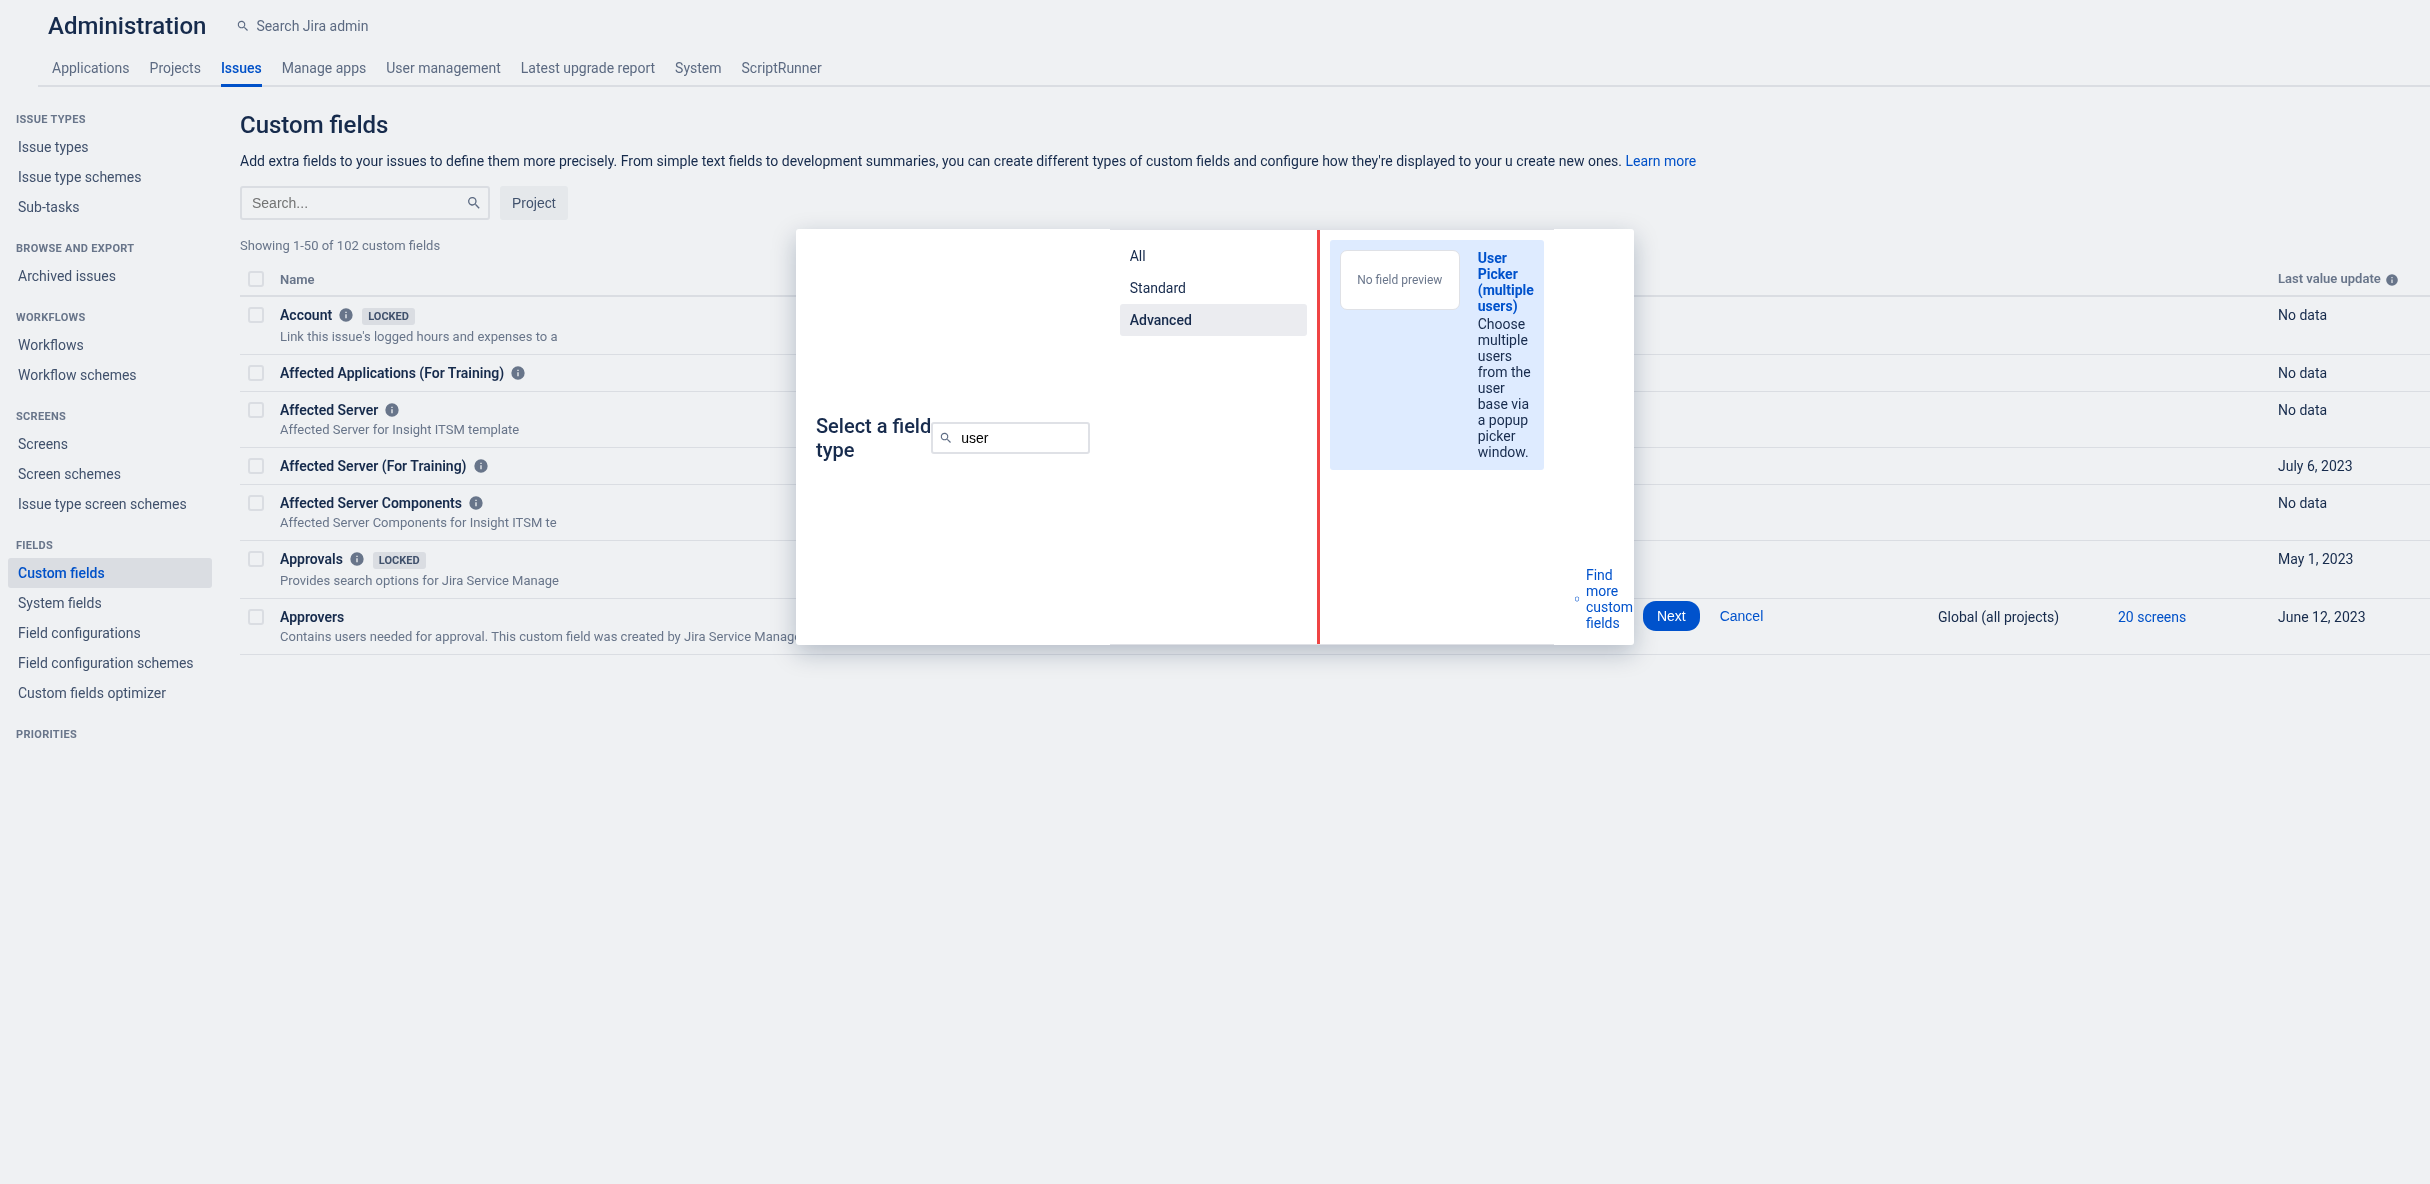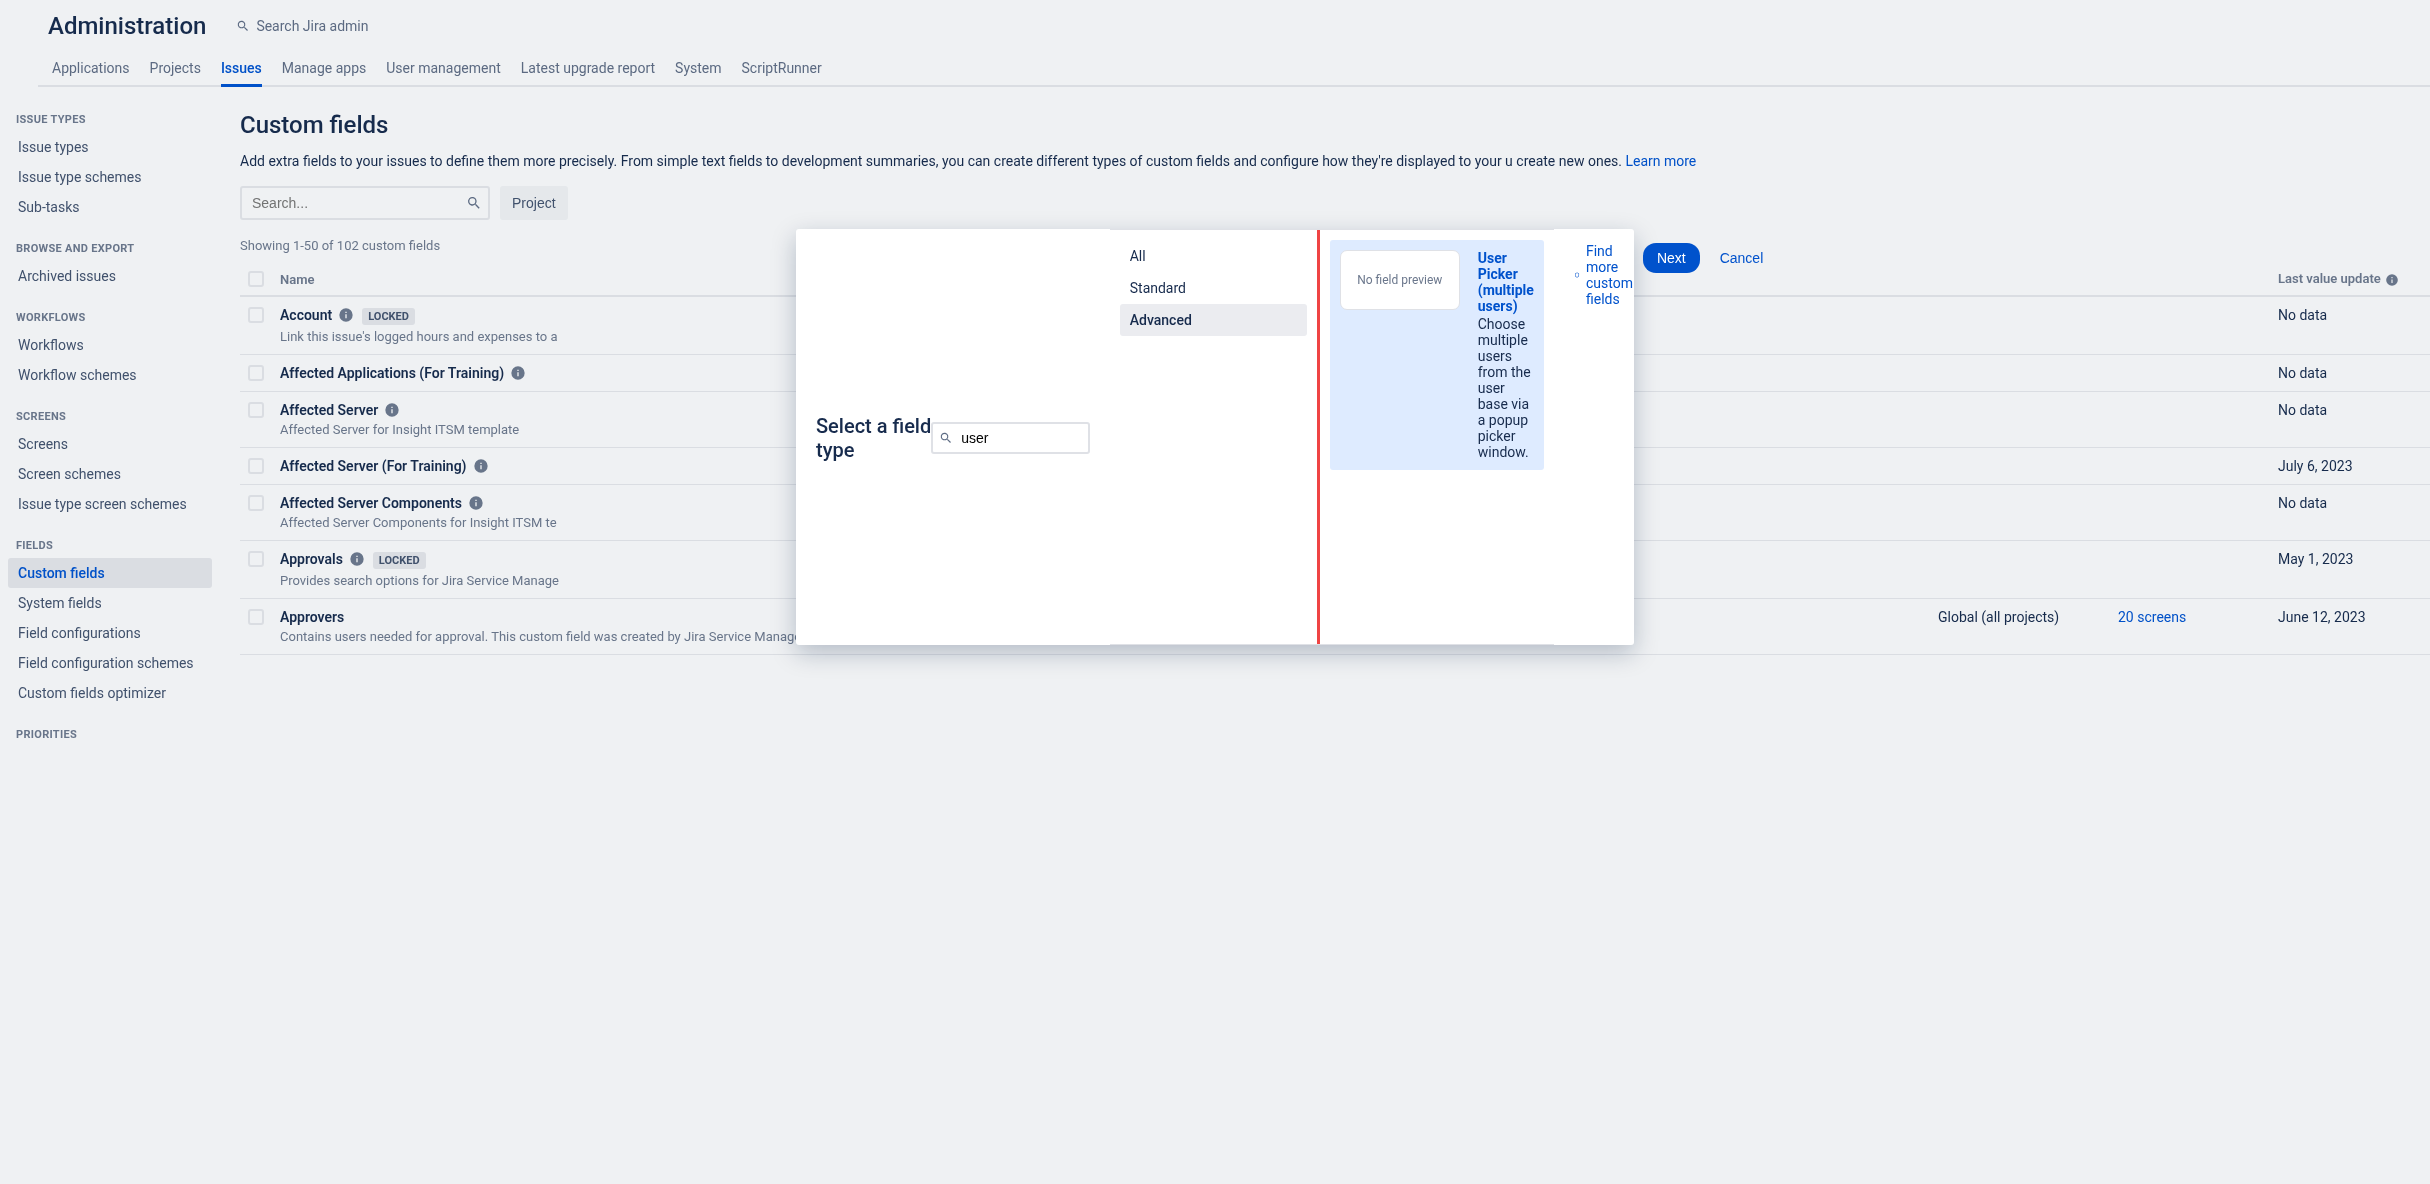--- a/index.html
+++ b/index.html
@@ -64,21 +64,21 @@
     .modal-sidebar-item { padding: 8px 10px; border-radius: 3px; cursor: pointer; font-size: 14px; }
     .modal-sidebar-item.selected { background: #ebecf0; font-weight: 500; }
     
     .modal-content { flex: 1; padding: 10px; }
     .field-type-card { display: flex; background: #deebff; border-radius: 3px; padding: 10px; gap: 18px; cursor: pointer; }
     .preview-box { width: 120px; height: 60px; background: #fff; border: 1px solid #dfe1e6; border-radius: 7px; display: flex; align-items: center; justify-content: center; font-size: 12px; color: #6b778c; text-align: center; flex-shrink: 0; }
     .card-text { flex: 1; }
     .card-title { font-weight: 700; color: #0052CC; margin-bottom: 2px; font-size: 14px; }
     .card-desc { font-size: 14px; color: #172B4D; }
     
-    .modal-footer { display: flex; align-items: flex-start; justify-content: space-between; padding: 14px 20px; }
+    .modal-footer { display: flex; align-items: flex-end; justify-content: space-between; padding: 14px 20px; }
     .find-more { display: flex; align-items: center; gap: 6px; color: #0052CC; font-size: 14px; cursor: pointer; }
     .find-more svg { width: 16px; height: 16px; }
     .modal-actions { display: flex; gap: 10px; }
     .btn-primary { background: #0052CC; color: #fff; border: none; padding: 7px 14px; border-radius: 13px; font-size: 14px; font-weight: 500; cursor: pointer; }
     .btn-link { background: none; border: none; color: #0052CC; font-size: 14px; cursor: pointer; padding: 7px 10px; }
     
     .th-info { display: inline-flex; vertical-align: middle; margin-left: 4px; }
     .th-info svg { width: 14px; height: 14px; fill: #6b778c; }
   </style>
 </head>

